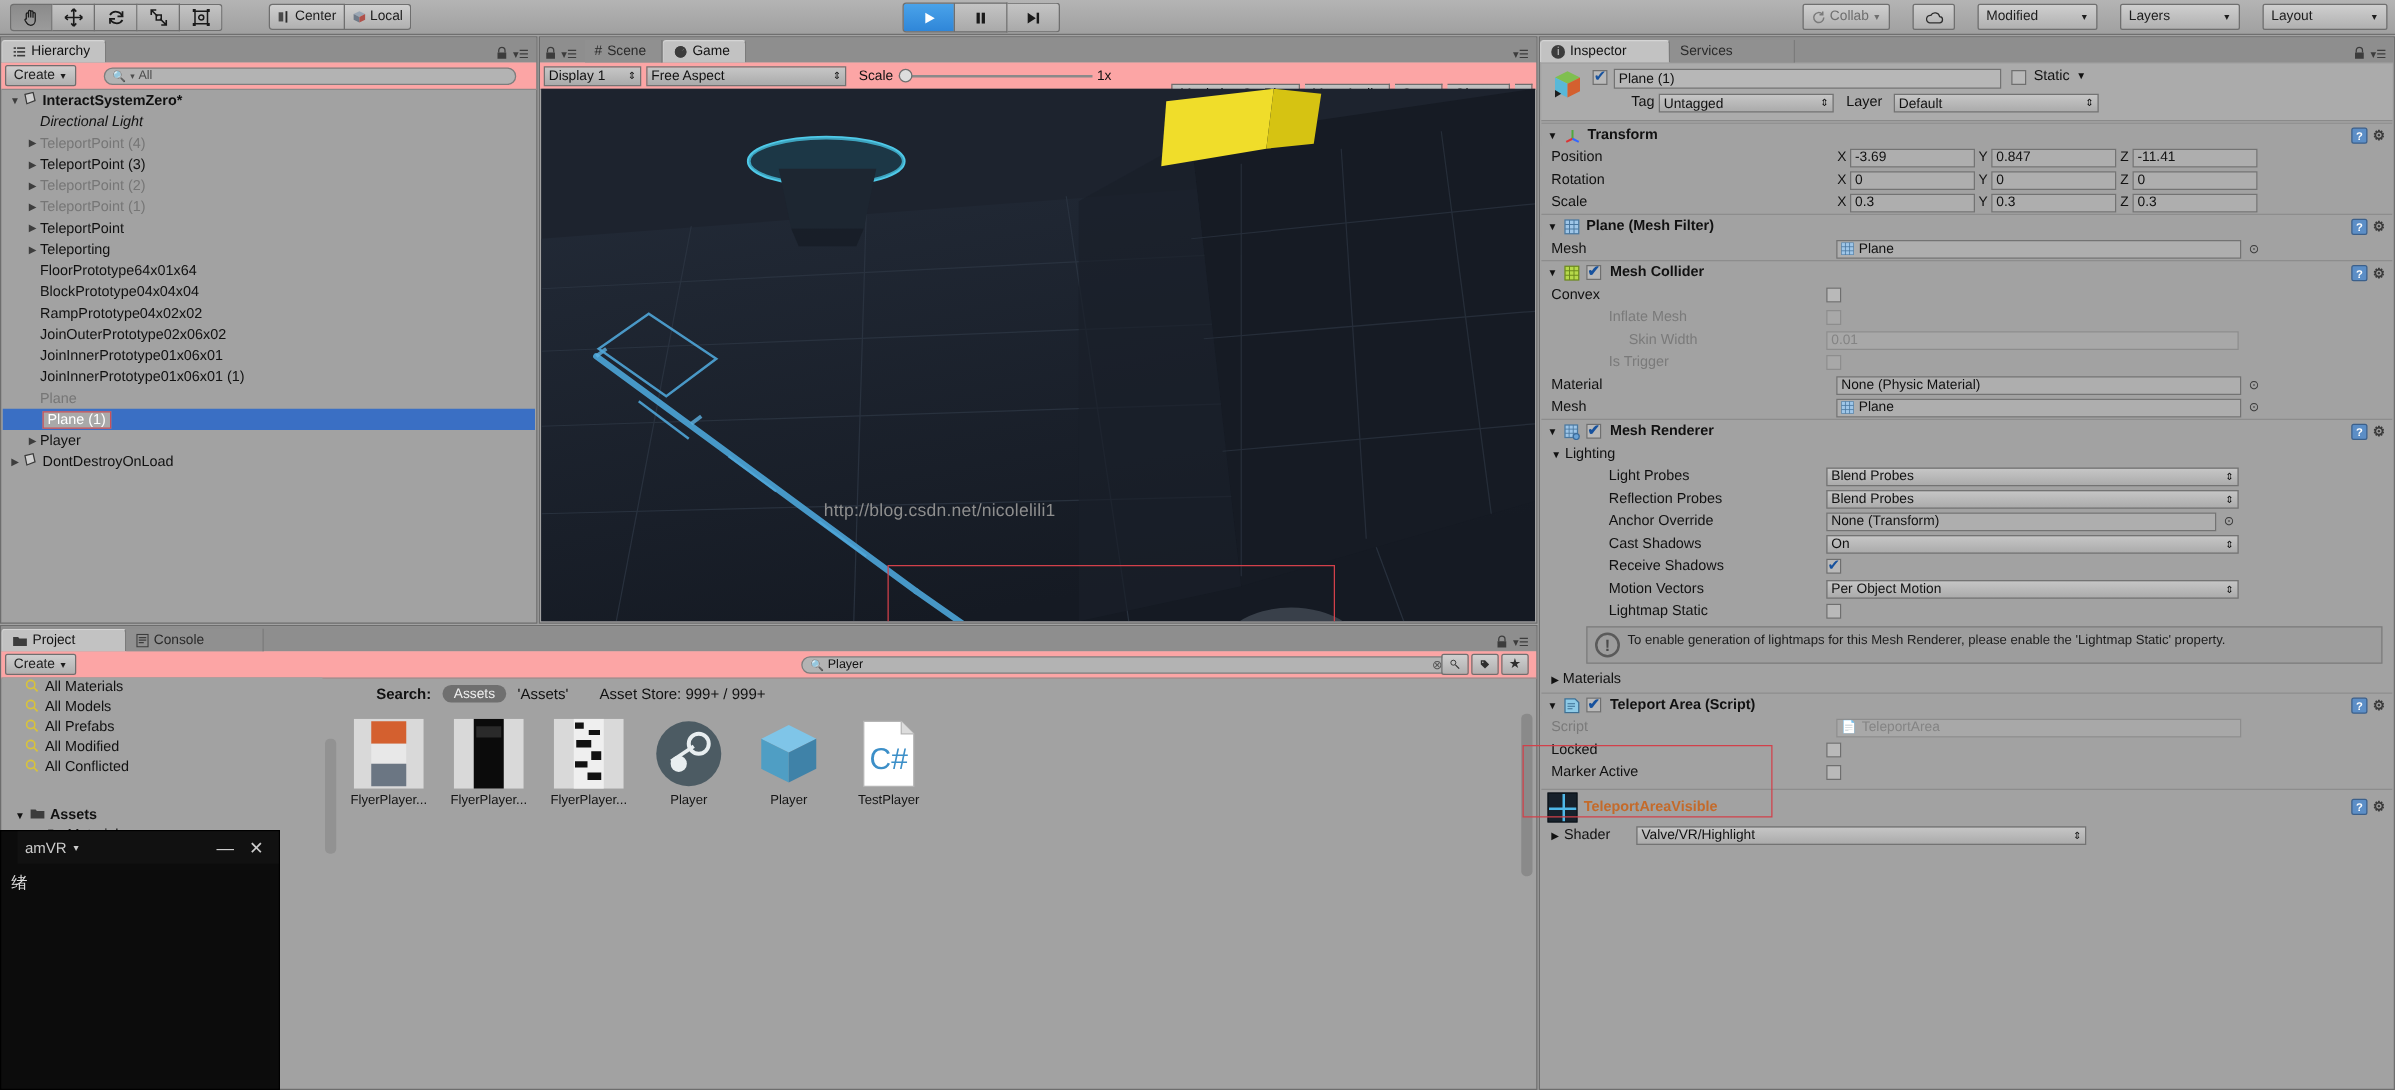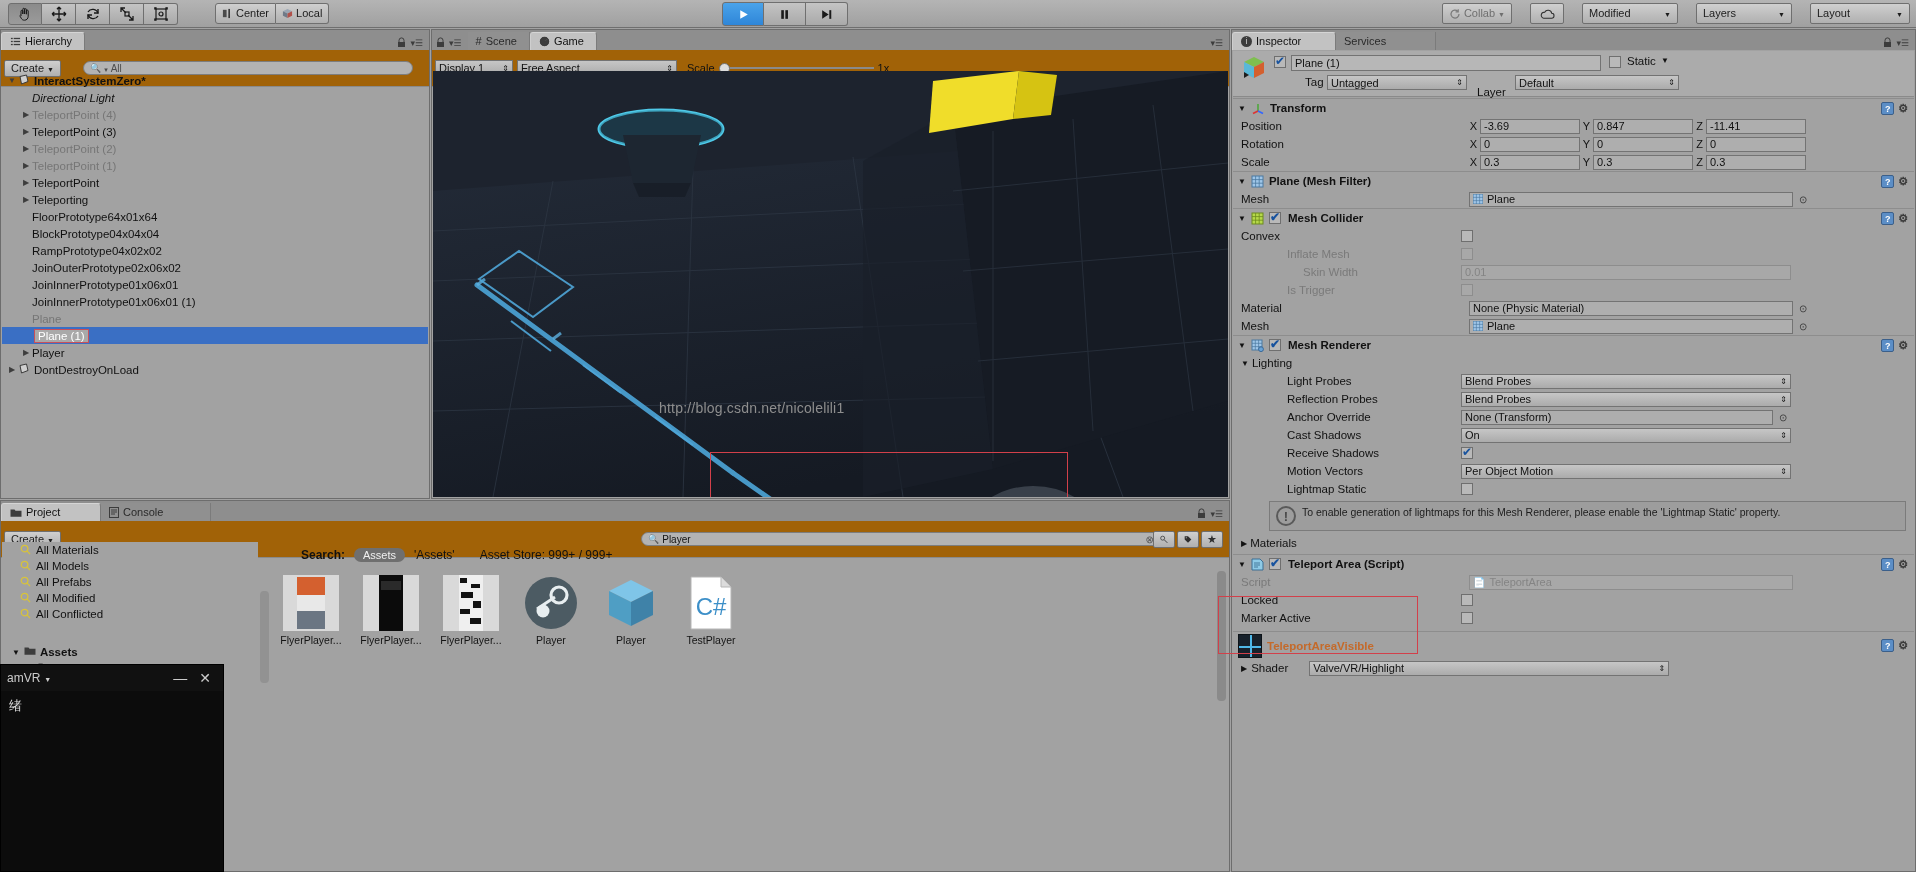--- a/index.html
+++ b/index.html
@@ -29,21 +29,21 @@
   .panel{ position:absolute; background:#a2a2a2; border:1px solid #6d6d6d; }
   .tabbar{ height:20px; background:#8e8e8e; display:flex; align-items:flex-end; }
   .tab{
     height:18px; line-height:17px; padding:0 12px 0 8px;
     font-size:11px; color:#2a2a2a; display:flex; align-items:center; gap:4px;
     background:#909090; border-right:1px solid #7b7b7b;
   }
   .tab.active{ background:#c2c2c2; border-top:1px solid #d5d5d5;
     border-left:1px solid #cfcfcf; border-right:1px solid #7b7b7b;
     border-radius:3px 3px 0 0; color:#111; }
-  .toolrow{ height:37px; background:#a16207; border-bottom:1px solid #8a8a8a;
+  .toolrow{ height:22px; background:#fca5a5; border-bottom:1px solid #8a8a8a;
     display:flex; align-items:center; padding:0 3px; gap:4px; }
 
   .searchfield{
     height:14px; border-radius:7px; background:#b3b3b3;
     border:1px solid #7d7d7d; display:flex; align-items:center;
     padding:0 6px; font-size:10px; color:#4c4c4c; gap:3px;
   }
 
   
   #toolbar{ position:absolute; left:0; top:0; width:1916px; height:28px;
@@ -130,21 +130,21 @@
     display:flex; gap:6px; padding:4px 6px; font-size:10.5px; color:#1c1c1c;
     line-height:1.25; }
   .warnico{ width:20px;height:20px;border:2px solid #5a5a5a;border-radius:50%;
     flex:0 0 20px; text-align:center; line-height:17px; font-weight:bold;
     font-size:13px; color:#4a4a4a; }
 
   
   #steam{ position:absolute; left:0; top:664px; width:224px; height:208px;
     background:#0c0c0c; border:1px solid #000; color:#ddd; }
   #steamtitle{ height:26px; display:flex; align-items:center; padding:0 6px;
-    font-size:12px; background:#111; color:#ccc; }
+    font-size:12px; background:#111; color:#ccc;margin-left:13px; }
   .wbtn{ font-size:14px; color:#ccc; padding:0 6px; }
 
   .watermark{ position:absolute; left:659px; top:358px; font-size:14px;
     color:#8e8e8e; letter-spacing:.2px; }
   .scrollbar{ background:#929292; border-radius:4px; }
 </style>
 </head>
 <body>
 
 <div id="app">
@@ -690,21 +690,21 @@
       <div class="ifield" style="position:absolute;left:58px;top:4px;width:310px;height:16px;background:#b7b7b7;">Plane (1)</div>
       <div style="position:absolute;left:376px;top:5px;" class="chk"></div>
       <span style="position:absolute;left:394px;top:4px;font-size:11.5px;">Static</span>
       <span style="position:absolute;left:428px;top:5px;font-size:8px;">▼</span>
 
       <span style="position:absolute;left:72px;top:25px;font-size:11.5px;">Tag</span>
       <div class="ipopup" style="position:absolute;left:94px;top:24px;width:140px;">
         <span>Untagged</span>
         <span style="font-size:8px;">⇕</span>
       </div>
-      <span style="position:absolute;left:244px;top:35px;font-size:11.5px;">Layer</span>
+      <span style="position:absolute;left:244px;top:25px;font-size:11.5px;">Layer</span>
       <div class="ipopup" style="position:absolute;left:282px;top:24px;width:164px;">
         <span>Default</span>
         <span style="font-size:8px;">⇕</span>
       </div>
     </div>
 
     <div style="position:absolute;left:1px;top:68px;right:1px;bottom:1px;overflow:hidden;">
 
       <div class="comphdr">
         <span style="font-size:8px;">▼</span>

